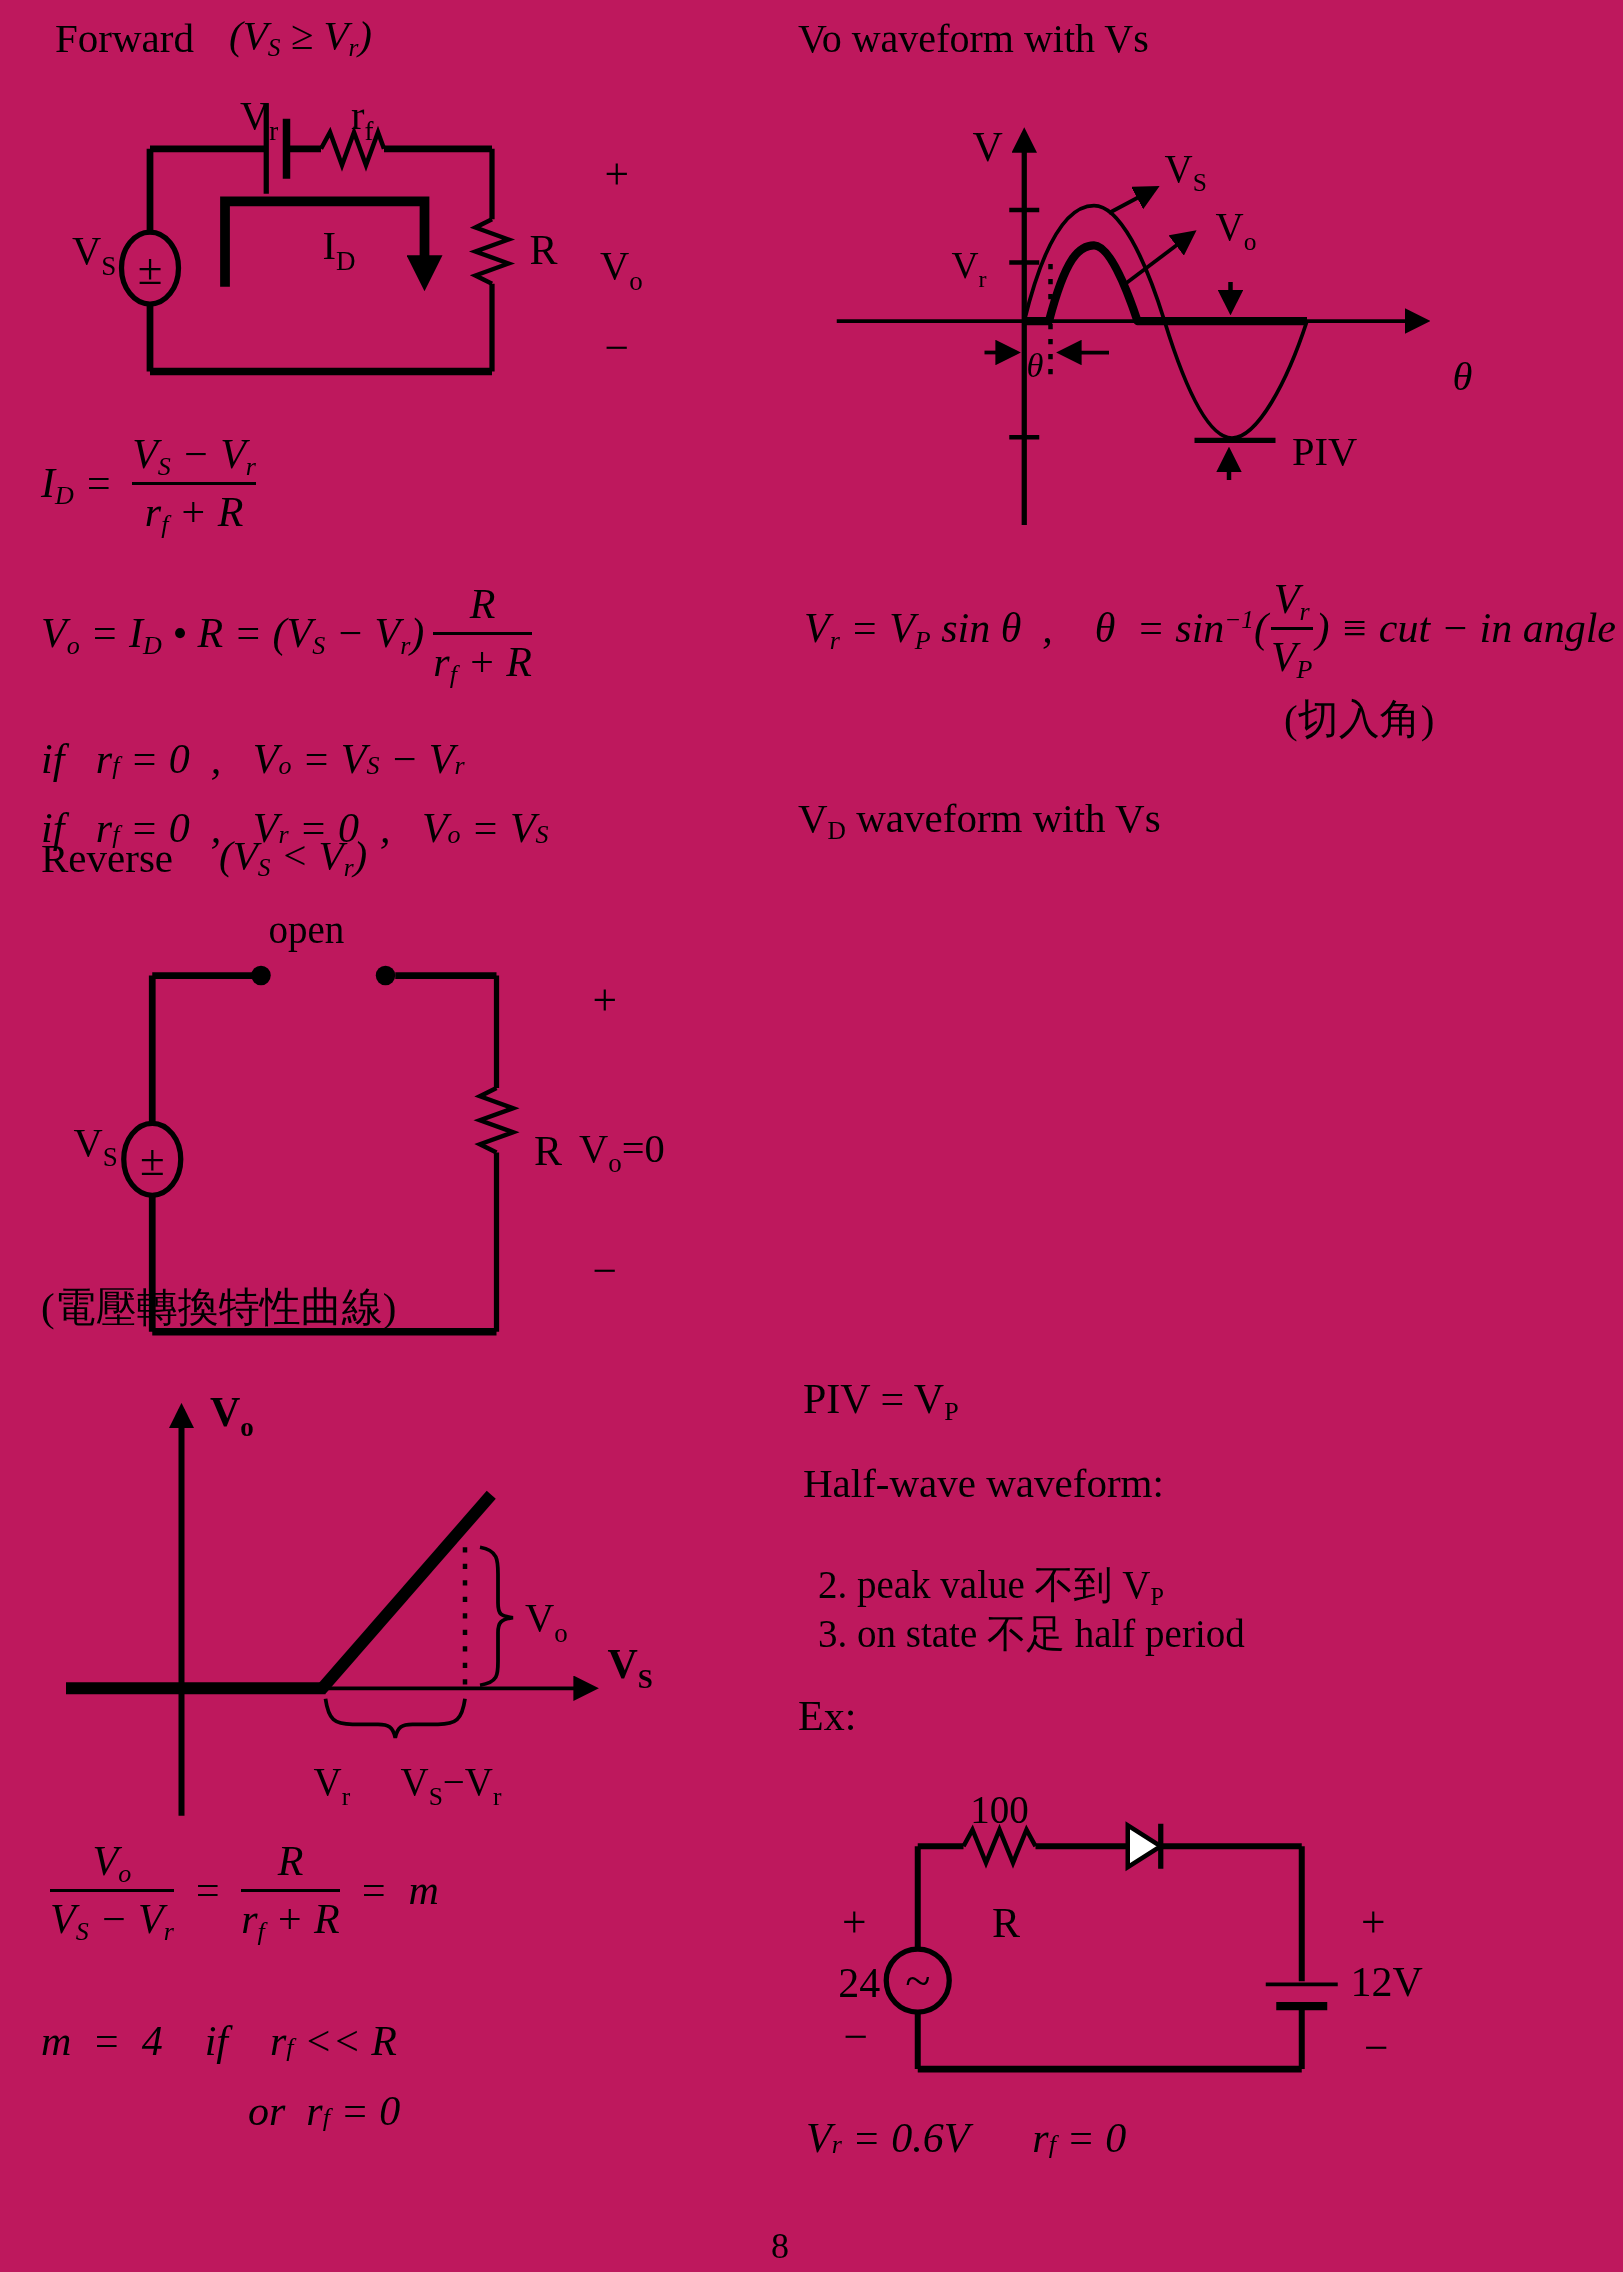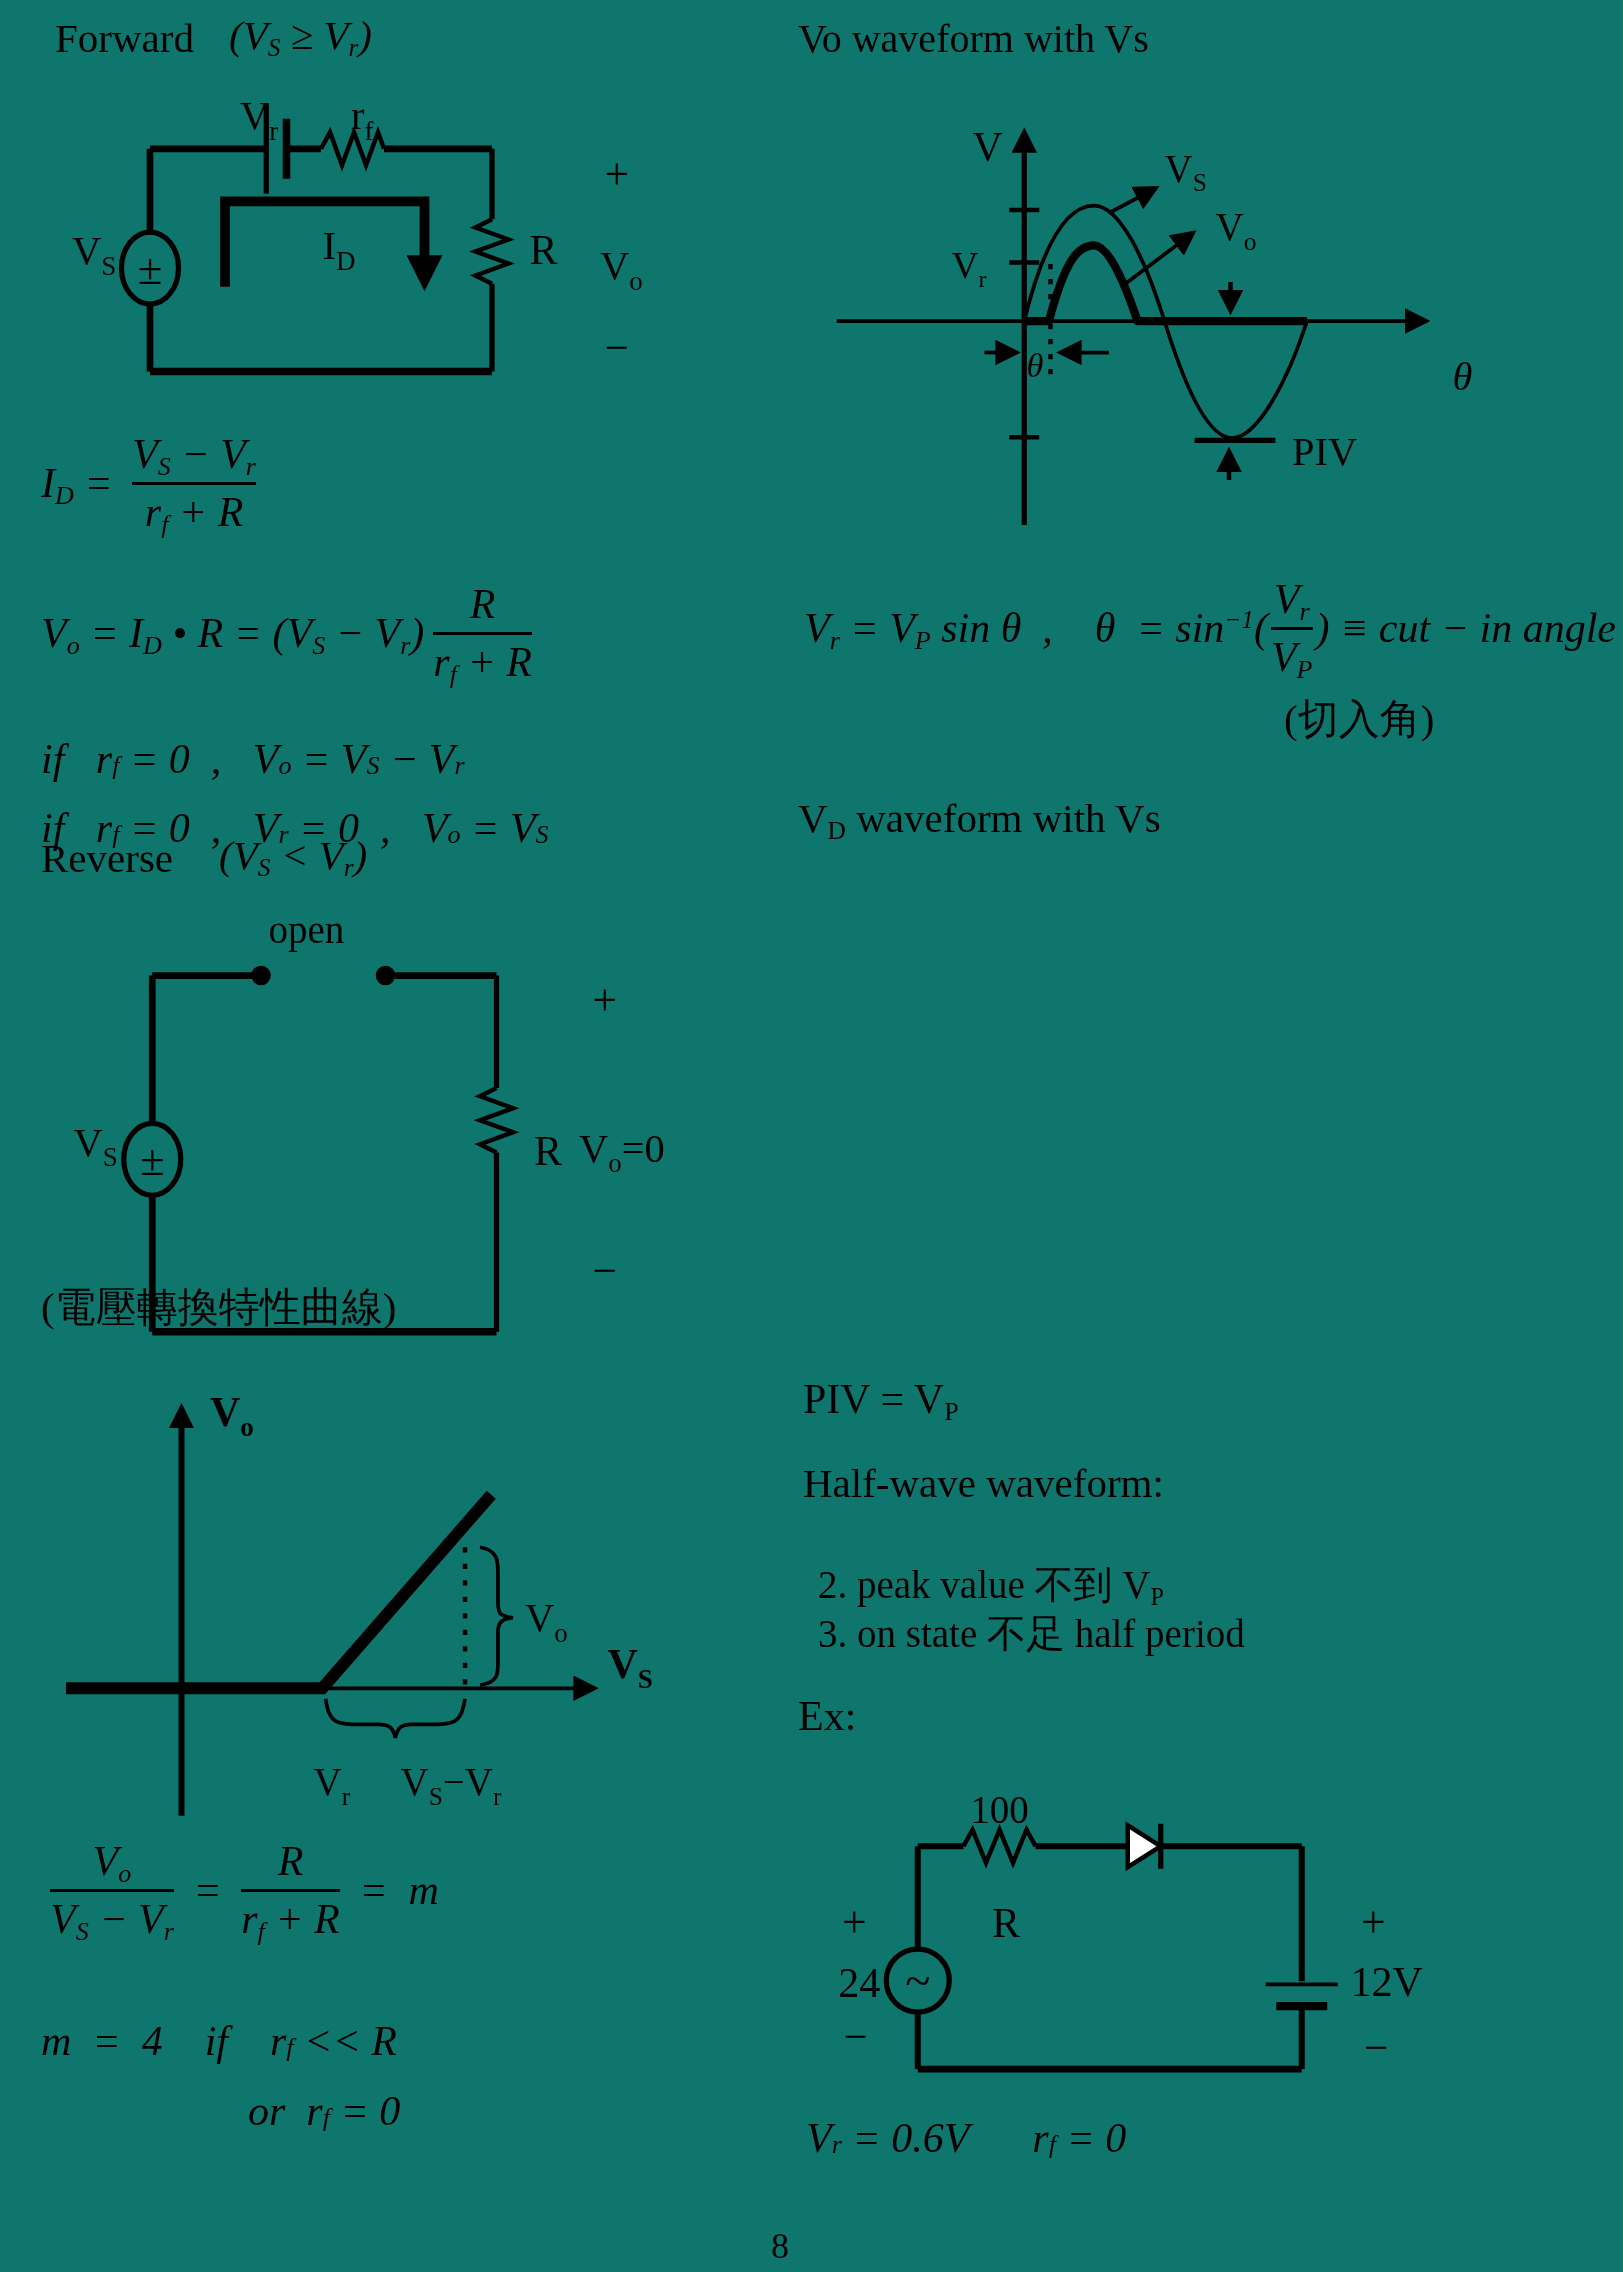--- a/index.html
+++ b/index.html
@@ -1,16 +1,16 @@
 <!DOCTYPE html>
 <html style="font-size:12px"><head>
 <meta charset="utf-8">
 <style>
   html,body{margin:0;padding:0;background:#888;}
-  .page{position:relative;width:1624px;height:2273px;background:#0f766e;
+  .page{position:relative;width:1624px;height:2273px;background:#be185d;
         font-family:"Liberation Serif",serif;color:#000;overflow:hidden;}
   .h{position:absolute;font-size:41px;white-space:pre;color:#000;}
   .it{font-style:italic;}
   .s{font-size:0.62em;position:relative;top:0.28em;}
   .sup{font-size:0.6em;position:relative;top:-0.55em;}
   .eq{position:absolute;font-size:42px;font-style:italic;display:flex;align-items:center;white-space:pre;color:#000;}
   .frac{display:inline-flex;flex-direction:column;align-items:center;margin:0 9px;text-align:right;line-height:1.1;}
   .frac .bar{align-self:stretch;height:0;border-top:3px solid #000;margin:4.5px 0;}
   .op{padding:0 10.5px;}
   svg{position:absolute;overflow:visible;}

